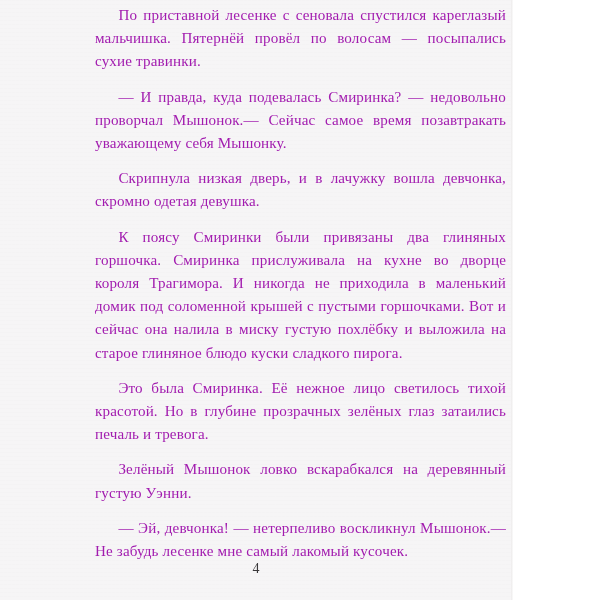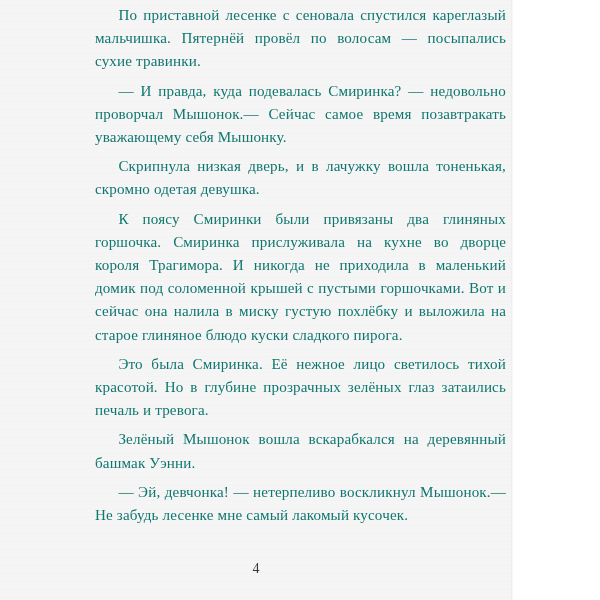--- a/index.html
+++ b/index.html
@@ -60,31 +60,31 @@
     position: absolute;
     left: 95px;
     top: 4px;
     width: 411px;
   }
 
   p.para {
     margin: 0;
     font-size: 15.1px;
     line-height: 23.2px;
-    color: #0f766e;
+    color: #a21caf;
     text-align: justify;
     text-indent: 1.55em;
     text-justify: inter-word;
     letter-spacing: 0.01em;
     -webkit-font-smoothing: antialiased;
   }
 
   
   p.para + p.para {
-    margin-top: 6px;
+    margin-top: 12px;
   }
 
   .folio {
     position: absolute;
     left: 0;
     top: 560px;
     width: 512px;
     text-align: center;
     font-size: 14px;
     line-height: 18px;
@@ -96,22 +96,22 @@
 <body>
 
 <div class="scan">
 
   <div class="page-sheet"></div>
   <div class="page-edge"></div>
 
   <div class="text-column">
     <p class="para">По приставной лесенке с сеновала спустился кареглазый мальчишка. Пятернёй провёл по волосам — посыпались сухие травинки.</p>
     <p class="para">— И правда, куда подевалась Смиринка? — недовольно проворчал Мышонок.— Сейчас самое время позавтракать уважающему себя Мышонку.</p>
-    <p class="para">Скрипнула низкая дверь, и в лачужку вошла тоненькая, скромно одетая девушка.</p>
+    <p class="para">Скрипнула низкая дверь, и в лачужку вошла девчонка, скромно одетая девушка.</p>
     <p class="para">К поясу Смиринки были привязаны два глиняных горшочка. Смиринка прислуживала на кухне во дворце короля Трагимора. И никогда не приходила в маленький домик под соломенной крышей с пустыми горшочками. Вот и сейчас она налила в миску густую похлёбку и выложила на старое глиняное блюдо куски сладкого пирога.</p>
     <p class="para">Это была Смиринка. Её нежное лицо светилось тихой красотой. Но в глубине прозрачных зелёных глаз затаились печаль и тревога.</p>
-    <p class="para">Зелёный Мышонок вошла вскарабкался на деревянный башмак Уэнни.</p>
+    <p class="para">Зелёный Мышонок ловко вскарабкался на деревянный густую Уэнни.</p>
     <p class="para">— Эй, девчонка! — нетерпеливо воскликнул Мышонок.— Не забудь лесенке мне самый лакомый кусочек.</p>
   </div>
 
   <div class="folio">4</div>
 
 </div>
 
 </body></html>

